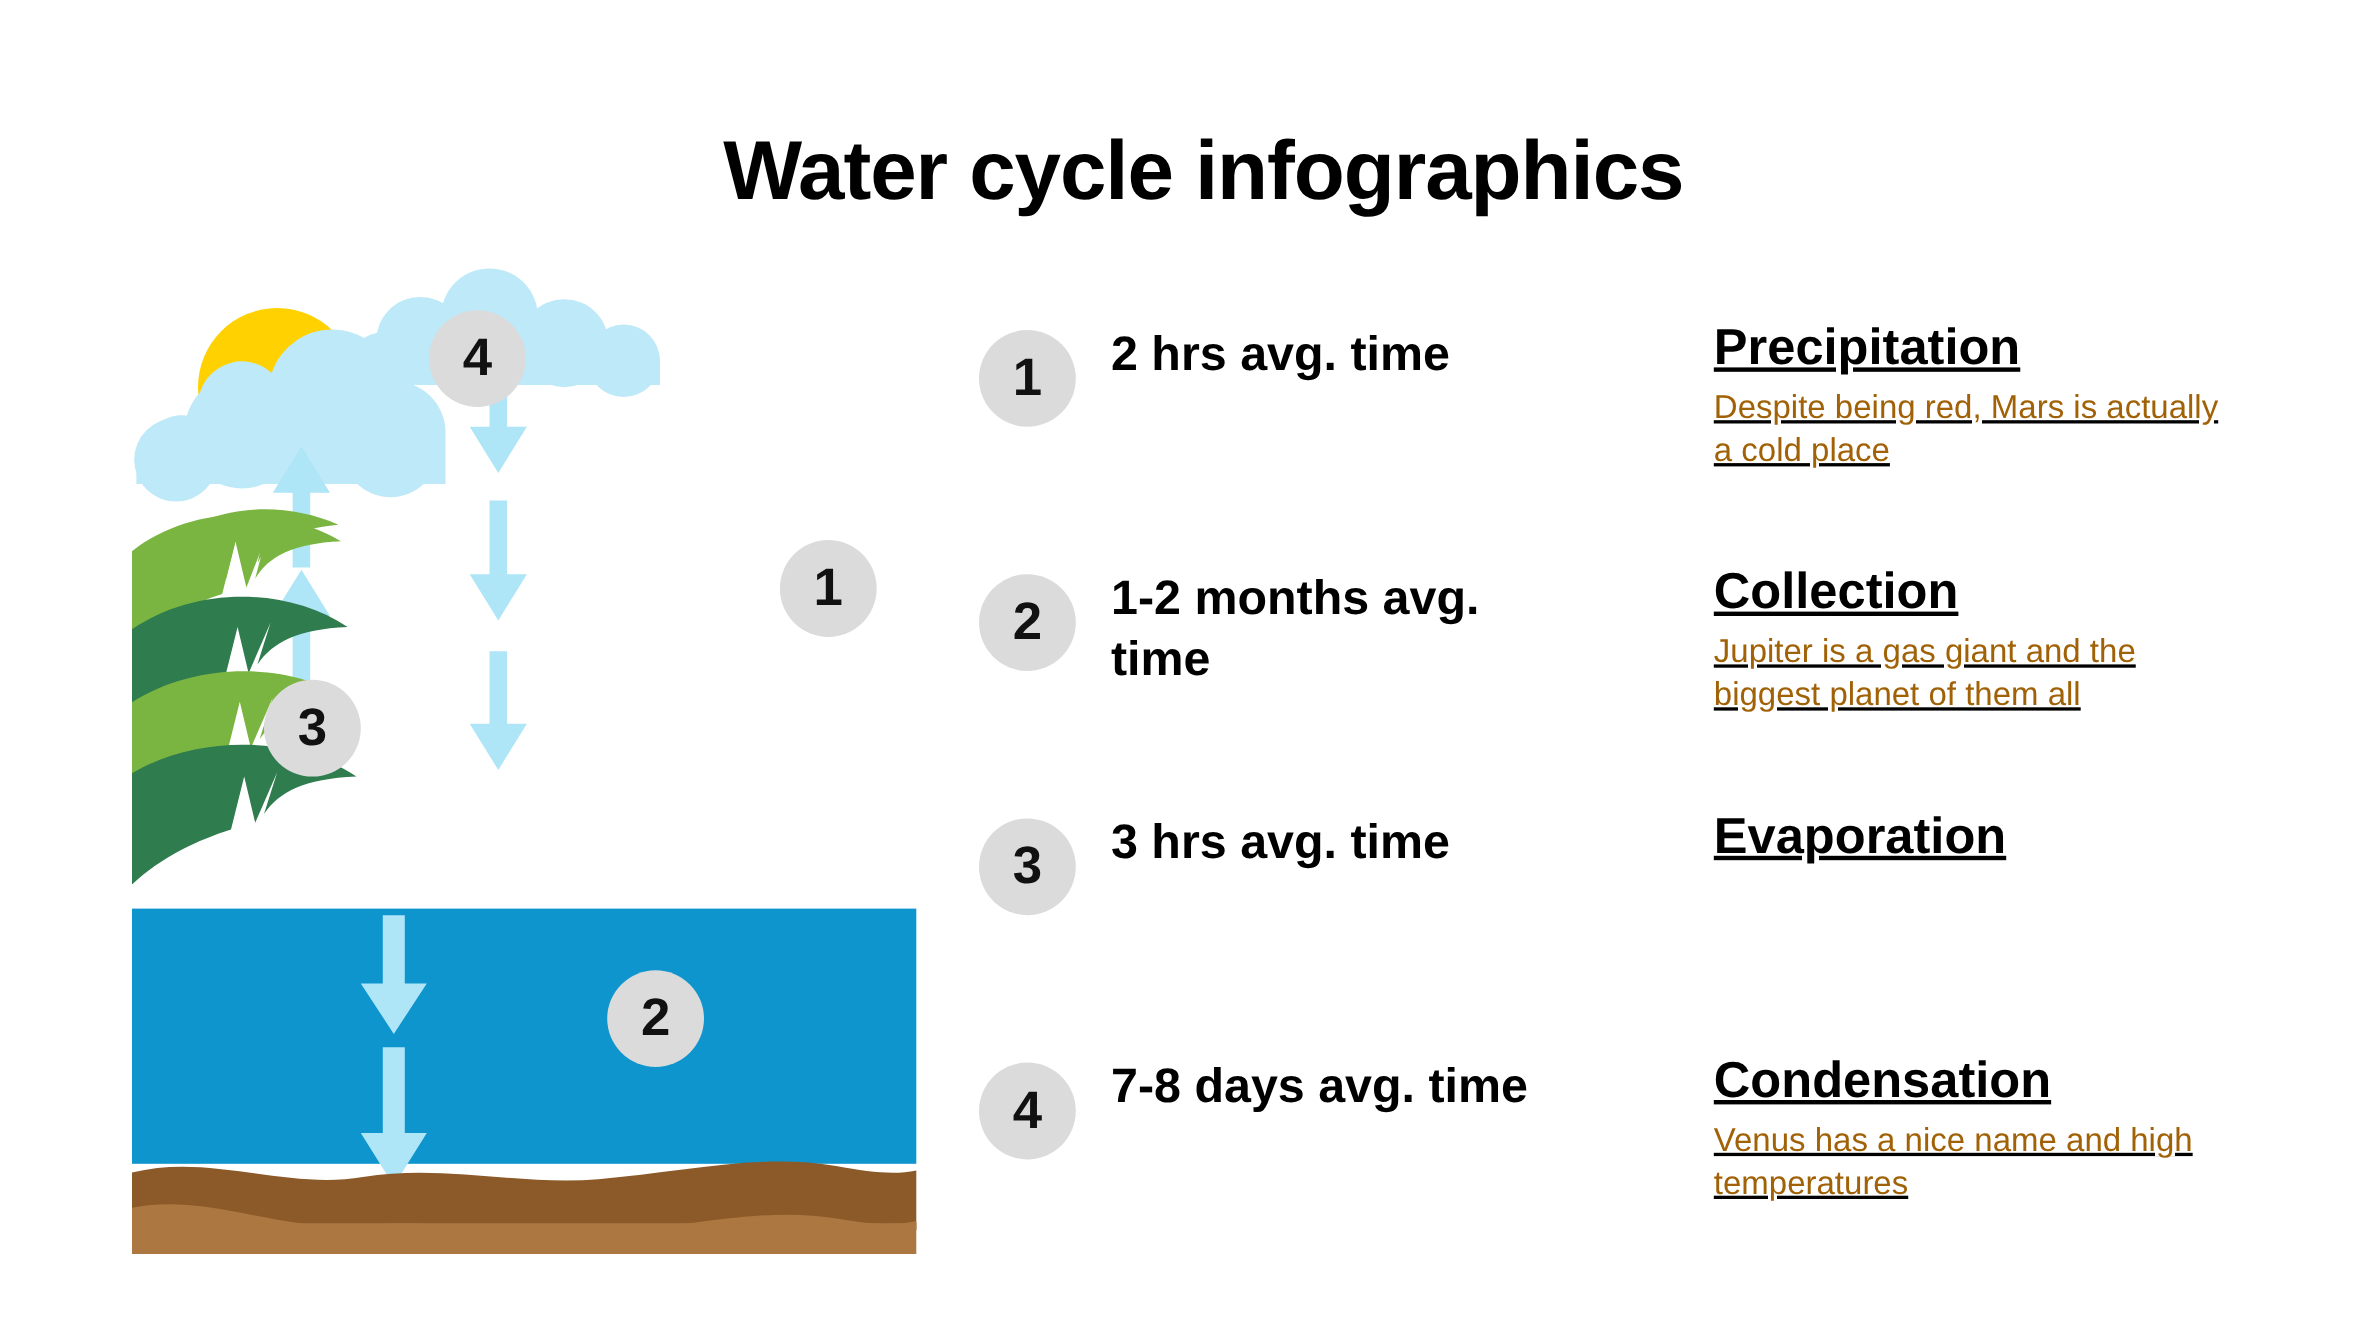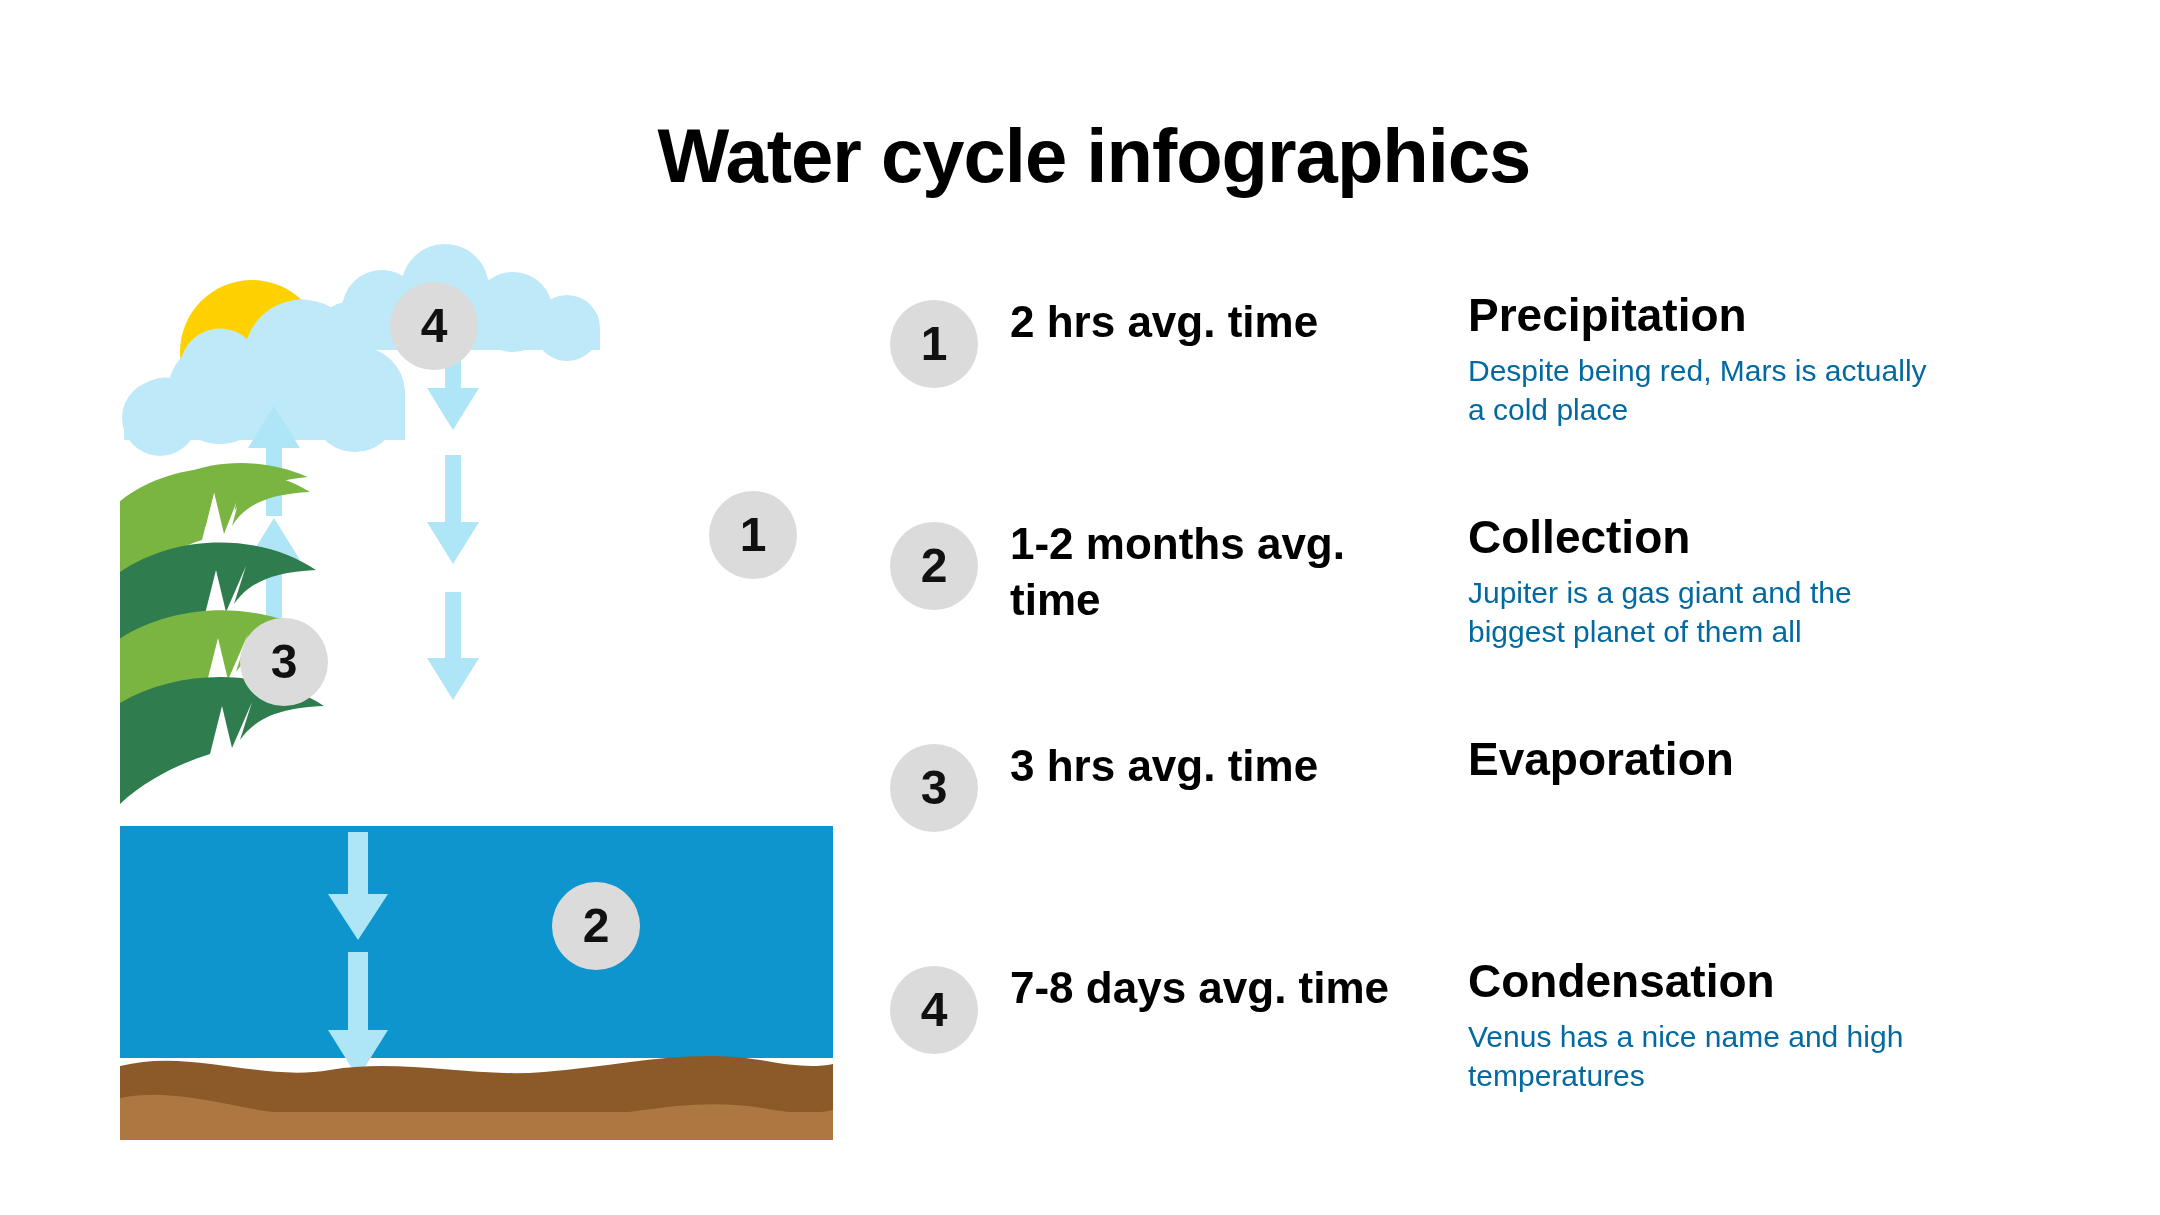--- a/index.html
+++ b/index.html
@@ -84,35 +84,36 @@
     text-align: left;
     font-size: 44px;
     font-weight: bold;
     color: #000000;
     line-height: 1.28;
   }
 
   
   .info-col {
     position: absolute;
-    left: 1468px;
+    left: 1558px;
     top: 290px;
     width: 510px;
+    text-decoration: underline;
   }
   .info-item { height: 222px; position: relative; }
   .info-heading {
     font-size: 46px;
     font-weight: bold;
     color: #000000;
     line-height: 1.1;
     margin: 0 0 10px 0;
   }
   .info-body {
     font-size: 30px;
-    color: #0369a1;
+    color: #a16207;
     line-height: 1.32;
     margin: 0;
     max-width: 480px;
   }
 </style>
 </head>
 <body>
 
 <div class="page-title">Water cycle infographics</div>
 

